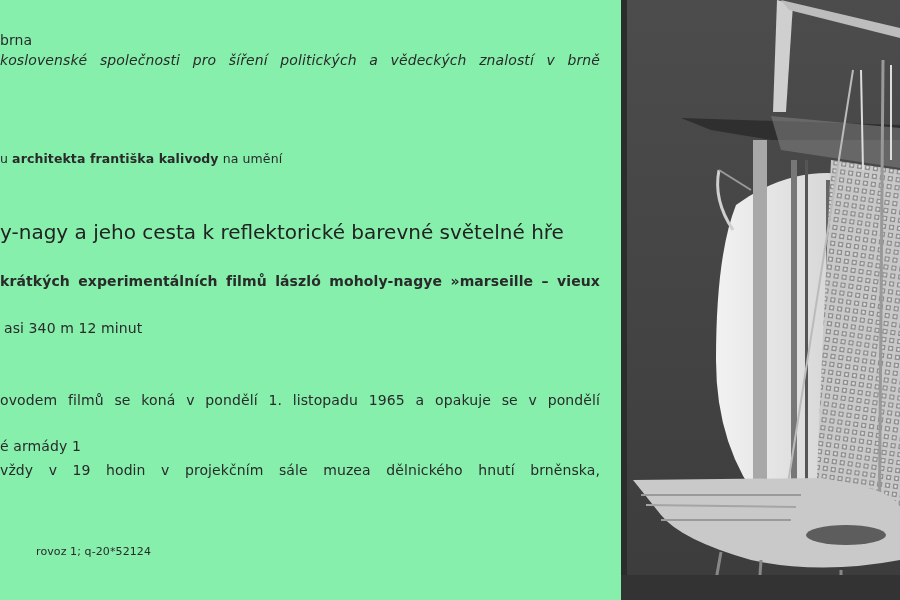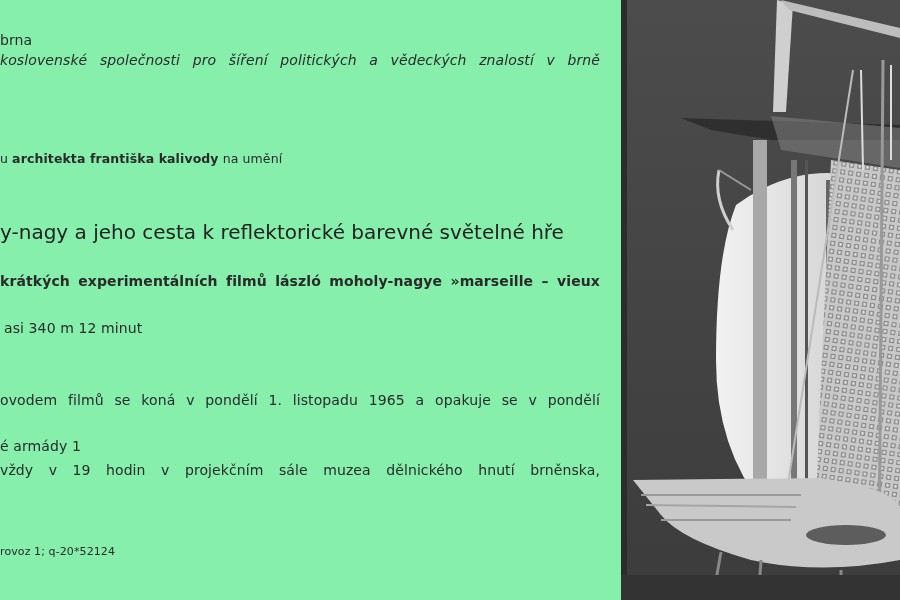--- a/index.html
+++ b/index.html
@@ -35,21 +35,21 @@
   <div class="line title" style="top:220px;">y-nagy a jeho cesta k reflektorické barevné světelné hře</div>
 
   <div class="line just" style="top:273px;font-weight:bold;">krátkých experimentálních filmů lászló moholy-nagye »marseille – vieux</div>
   <div class="line" style="top:320px; left:4px;">asi 340 m 12 minut</div>
 
   <div class="line just" style="top:392px;">ovodem filmů se koná v pondělí 1. listopadu 1965 a opakuje se v pondělí</div>
   <div class="line just" style="top:439px;margin-top:23px;">vždy v 19 hodin v projekčním sále muzea dělnického hnutí brněnska,</div>
   <div class="line" style="top:438px;text-align:center;">é armády 1</div>
 
 
-  <div class="line tiny" style="top:545px;">rovoz 1; q-20*52124</div>
+  <div class="line tiny" style="top:545px;padding-left:36px;">rovoz 1; q-20*52124</div>
 </div>
 
 <div class="photo">
   <svg width="279" height="600" viewBox="0 0 279 600">
     <defs>
       <pattern id="mesh" width="8" height="8" patternUnits="userSpaceOnUse" patternTransform="rotate(8)">
         <rect width="8" height="8" fill="#c8c8c8"></rect>
         <rect x="1" y="1" width="5" height="5" fill="#8a8a8a"></rect>
         <circle cx="3.5" cy="3.5" r="1.4" fill="#e0e0e0"></circle>
       </pattern>

